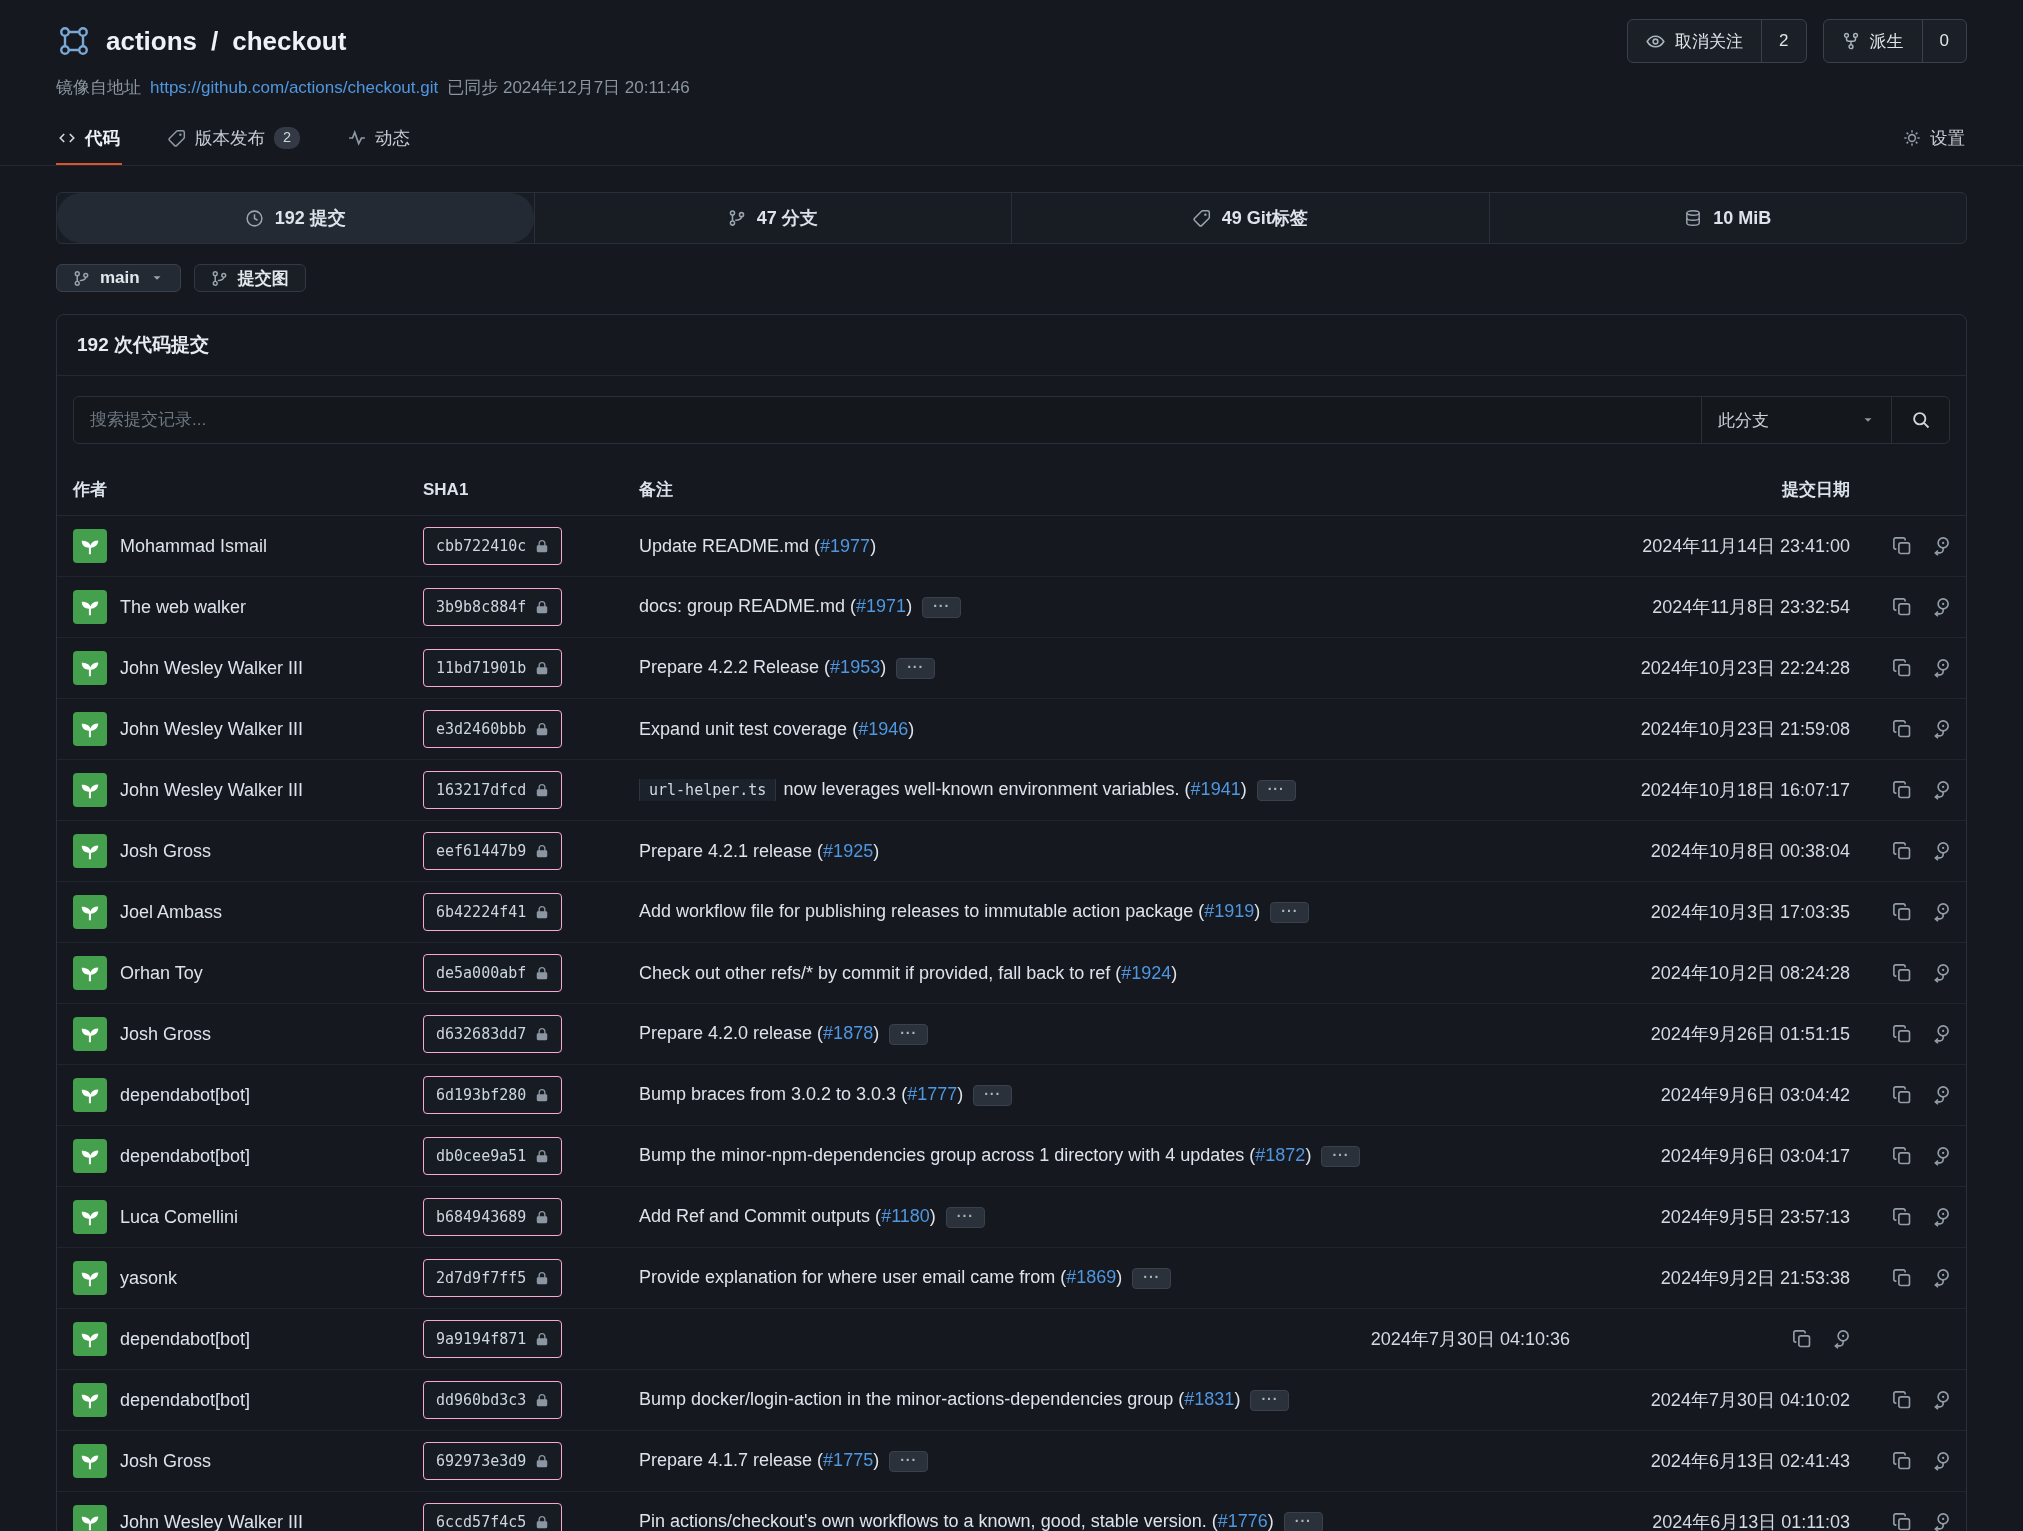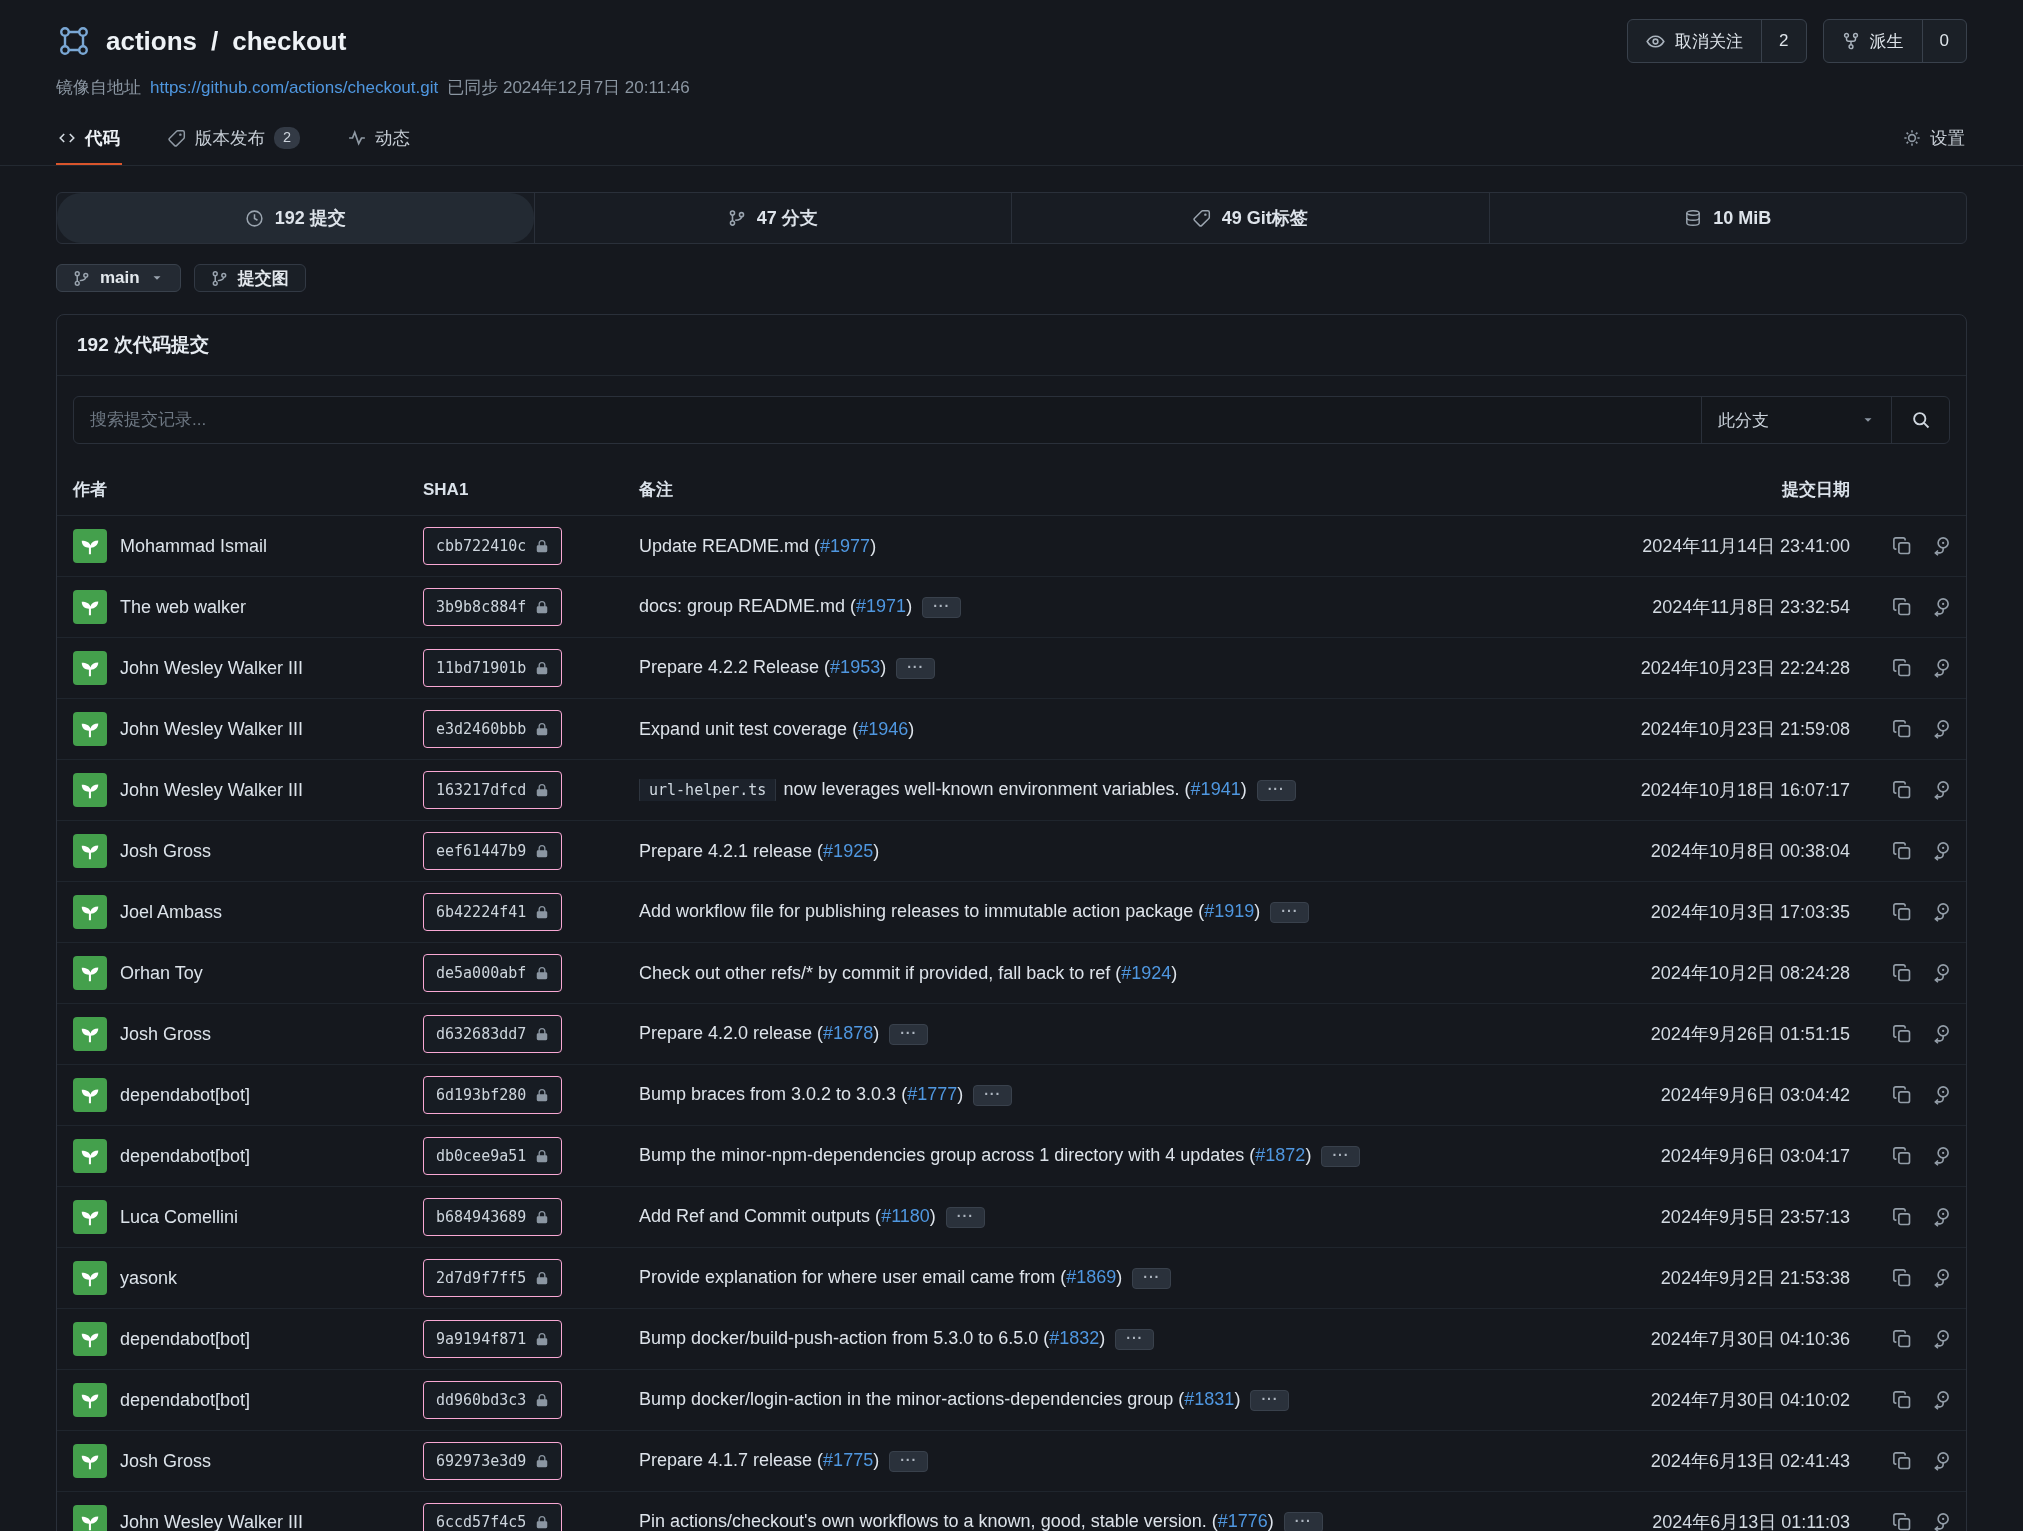--- a/index.html
+++ b/index.html
@@ -786,21 +786,20 @@
               <span class="author-name">dependabot[bot]</span>
             </div>
             <div class="cell"><span class="sha-badge">
                 <span class="sha">9a9194f871</span>
                 <span class="icon ">
                   <svg width="14" height="14" viewBox="0 0 16 16" fill="currentColor">
                     <path d="M4 7V5a4 4 0 1 1 8 0v2h.5A1.5 1.5 0 0 1 14 8.5v5A1.5 1.5 0 0 1 12.5 15h-9A1.5 1.5 0 0 1 2 13.5v-5A1.5 1.5 0 0 1 3.5 7H4zm1.5 0h5V5a2.5 2.5 0 0 0-5 0v2z"></path>
                   </svg>
                 </span>
               </span></div>
-            <div class="cell msg"><span>Bump docker/build-push-action from 5.3.0 to 6.5.0 (</span><a class="pr-link">#1832</a><span>)</span><button class="dots">···</button></div>
             <div class="cell date">2024年7月30日 04:10:36</div>
             <div class="cell actions">
               <span class="act">
                 <svg width="20" height="20" viewBox="0 0 16 16" fill="none" stroke="currentColor" stroke-width="1.3">
                   <rect x="5.5" y="5.5" width="8.5" height="8.5" rx="1.5"></rect>
                   <path d="M10.5 3.5V3a1.5 1.5 0 0 0-1.5-1.5H3A1.5 1.5 0 0 0 1.5 3v6A1.5 1.5 0 0 0 3 10.5h.5"></path>
                 </svg>
               </span>
               <span class="act">
                 <svg width="20" height="20" viewBox="0 0 16 16" fill="none" stroke="currentColor" stroke-width="1.3">

